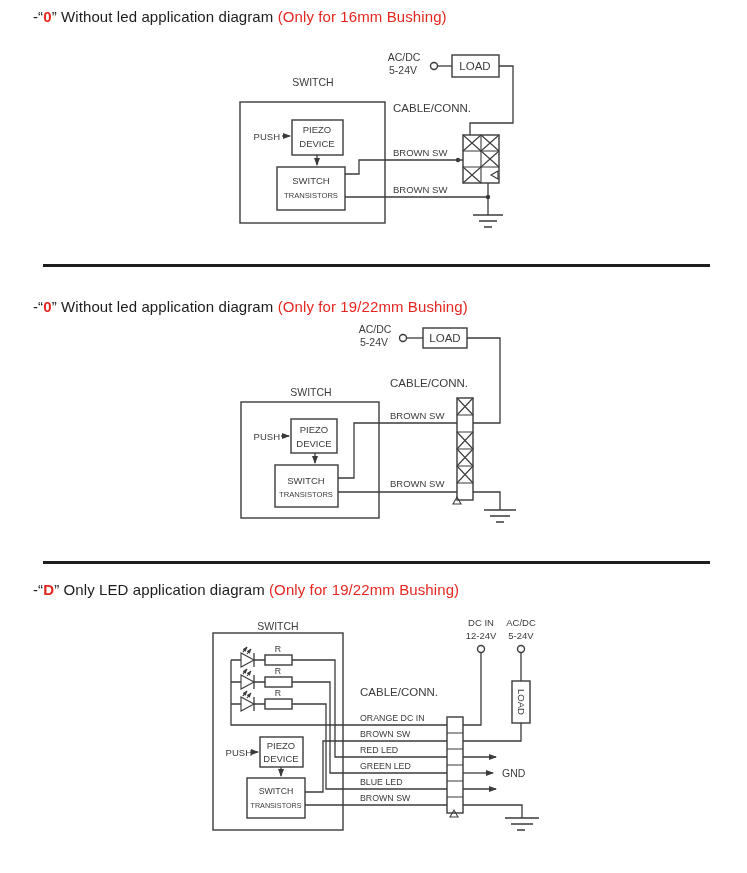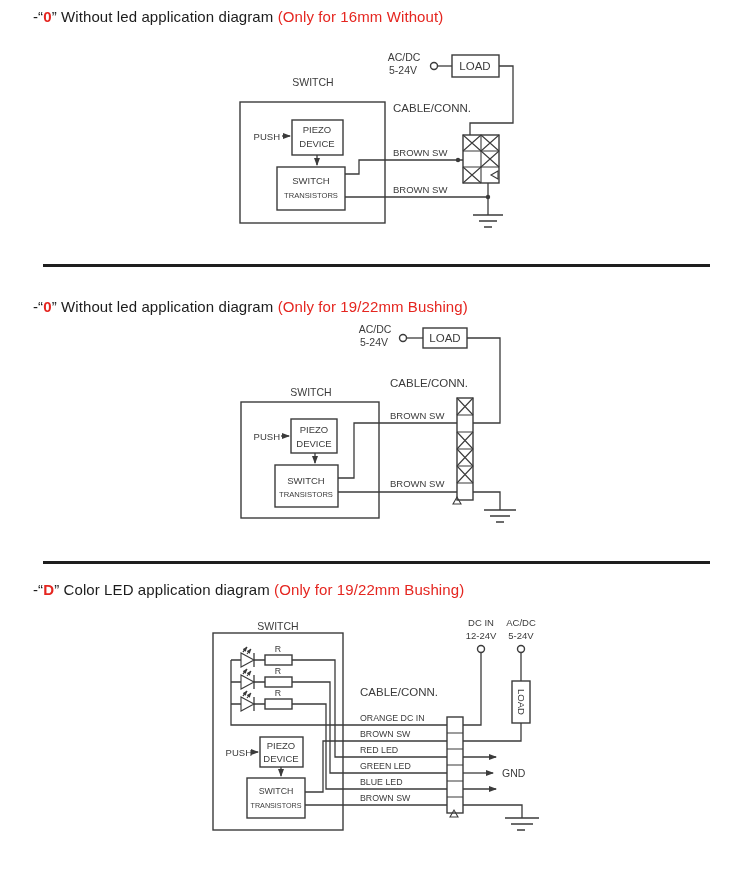--- a/index.html
+++ b/index.html
@@ -23,29 +23,29 @@
   .t76{font-size:7.6px;}
   .t72{font-size:7.2px;}
   .mid{text-anchor:middle;}
   .end{text-anchor:end;}
 </style>
 </head>
 <body>
 
 <div class="page">
 
-  <div class="title" style="top:8px"><span>-“</span><span class="key">0</span><span>” Without led application diagram </span><span class="paren">(Only for 16mm Without)</span></div>
+  <div class="title" style="top:8px"><span>-“</span><span class="key">0</span><span>” Without led application diagram </span><span class="paren">(Only for 16mm Bushing)</span></div>
 
   <div class="divider" style="top:264px"></div>
 
   <div class="title" style="top:298px"><span>-“</span><span class="key">0</span><span>” Without led application diagram </span><span class="paren">(Only for 19/22mm Bushing)</span></div>
 
   <div class="divider" style="top:561px"></div>
 
-  <div class="title" style="top:581px"><span>-“</span><span class="key">D</span><span>” Color LED application diagram </span><span class="paren">(Only for 19/22mm Bushing)</span></div>
+  <div class="title" style="top:581px"><span>-“</span><span class="key">D</span><span>” Only LED application diagram </span><span class="paren">(Only for 19/22mm Bushing)</span></div>
 
   <svg class="diagrams" width="747" height="873" viewBox="0 0 747 873">
     <defs>
       <marker id="ah" markerWidth="8" markerHeight="6" refX="7" refY="3" orient="auto" markerUnits="userSpaceOnUse">
           <path d="M0,0 L8,3 L0,6 Z" fill="#3b3b3b"></path>
         </marker>
       <marker id="ahs" markerWidth="5" markerHeight="4" refX="4.5" refY="2" orient="auto" markerUnits="userSpaceOnUse">
           <path d="M0,0 L5,2 L0,4 Z" fill="#3b3b3b"></path>
         </marker>
     </defs>

